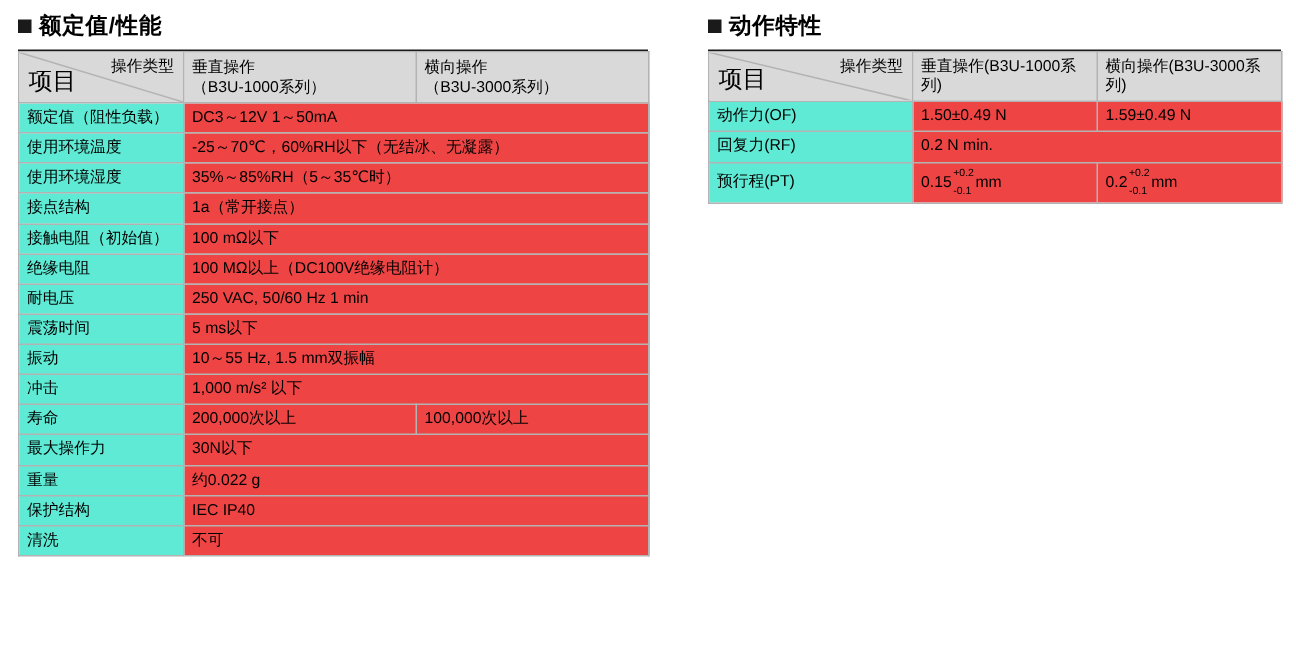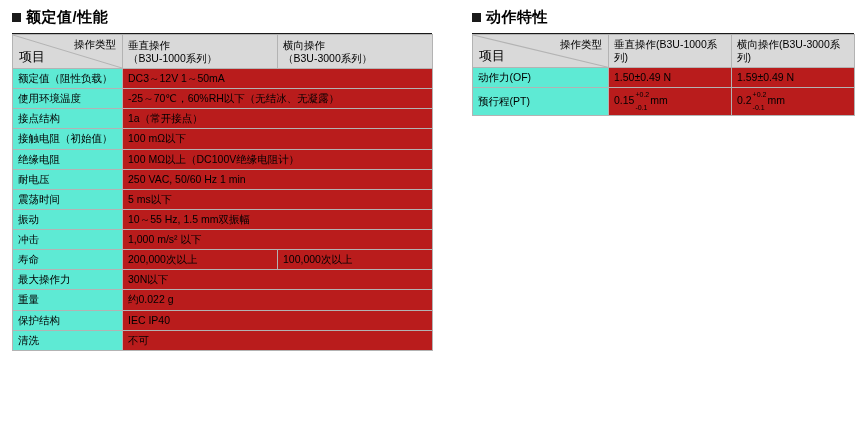--- a/index.html
+++ b/index.html
@@ -56,21 +56,21 @@
     font-family: "Liberation Sans", "DejaVu Sans", sans-serif;
     table-layout: fixed;
   }
   td, th {
     border: 1px solid #b3b3b3;
     padding: 3px 5px;
     vertical-align: middle;
     font-weight: normal;
     text-align: left;
     line-height: 1.25;
-    background: #b91c1c;
+    background: #ef4444;
     box-sizing: border-box;
   }
   .hdr {
     background: #d9d9d9;
     text-align: left;
   }
   .lbl {
     background: #5eead4;
   }
   
@@ -90,21 +90,21 @@
   .diag .t-top {
     position: absolute;
     right: 6px;
     top: 3px;
     font-size: 10.5px;
   }
   .diag .t-bot {
     position: absolute;
     left: 6px;
     bottom: 3px;
-    font-size: 13px;
+    font-size: 16px;
   }
   .two-line { line-height: 1.2; }
   sup, sub { font-size: 7px; }
   .frac {
     display: inline-block;
     vertical-align: middle;
     font-size: 7px;
     line-height: 1.05;
     text-align: left;
     margin: 0 1px;
@@ -157,20 +157,24 @@
 
         <tr>
           <td class="lbl">额定值（阻性负载）</td>
           <td colspan="2">DC3～12V 1～50mA</td>
         </tr>
         <tr>
           <td class="lbl">使用环境温度</td>
           <td colspan="2">-25～70℃，60%RH以下（无结冰、无凝露）</td>
         </tr>
         <tr>
+          <td class="lbl">使用环境湿度</td>
+          <td colspan="2">35%～85%RH（5～35℃时）</td>
+        </tr>
+        <tr>
           <td class="lbl">接点结构</td>
           <td colspan="2">1a（常开接点）</td>
         </tr>
         <tr>
           <td class="lbl">接触电阻（初始值）</td>
           <td colspan="2">100 mΩ以下</td>
         </tr>
         <tr>
           <td class="lbl">绝缘电阻</td>
           <td colspan="2">100 MΩ以上（DC100V绝缘电阻计）</td>
@@ -240,20 +244,24 @@
           </td>
           <td class="hdr">垂直操作(B3U-1000系列)</td>
           <td class="hdr">横向操作(B3U-3000系列)</td>
         </tr>
         <tr>
           <td class="lbl">动作力(OF)</td>
           <td>1.50±0.49 N</td>
           <td>1.59±0.49 N</td>
         </tr>
         <tr>
+          <td class="lbl">回复力(RF)</td>
+          <td colspan="2">0.2 N min.</td>
+        </tr>
+        <tr>
           <td class="lbl">预行程(PT)</td>
           <td>
             <span>0.15</span><span class="frac"><sup>+0.2</sup><br><sub>-0.1</sub></span><span>mm</span>
           </td>
           <td>
             <span>0.2</span><span class="frac"><sup>+0.2</sup><br><sub>-0.1</sub></span><span>mm</span>
           </td>
         </tr>
       </tbody>
     </table>

